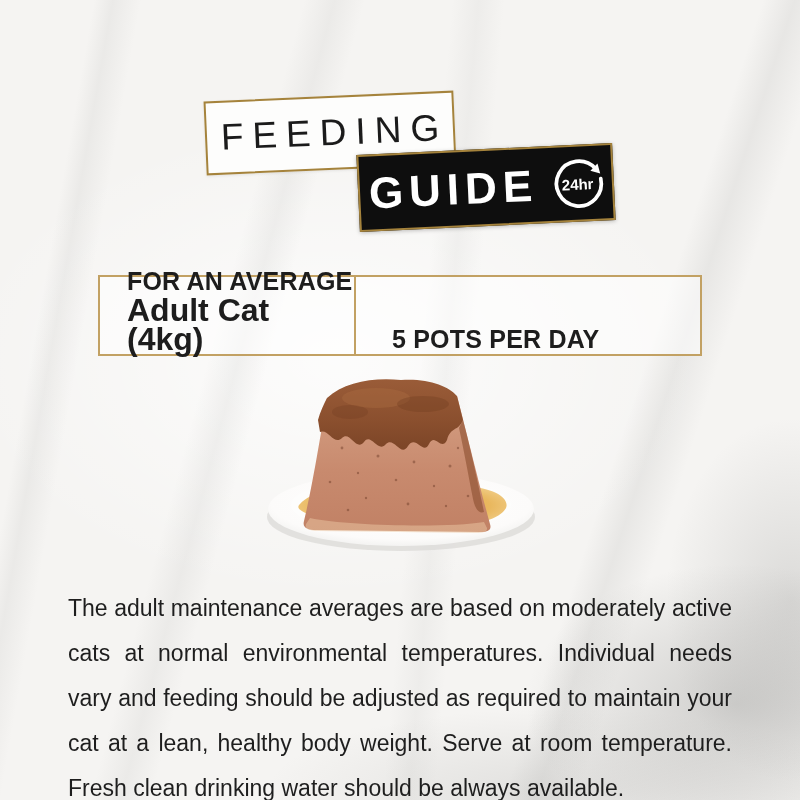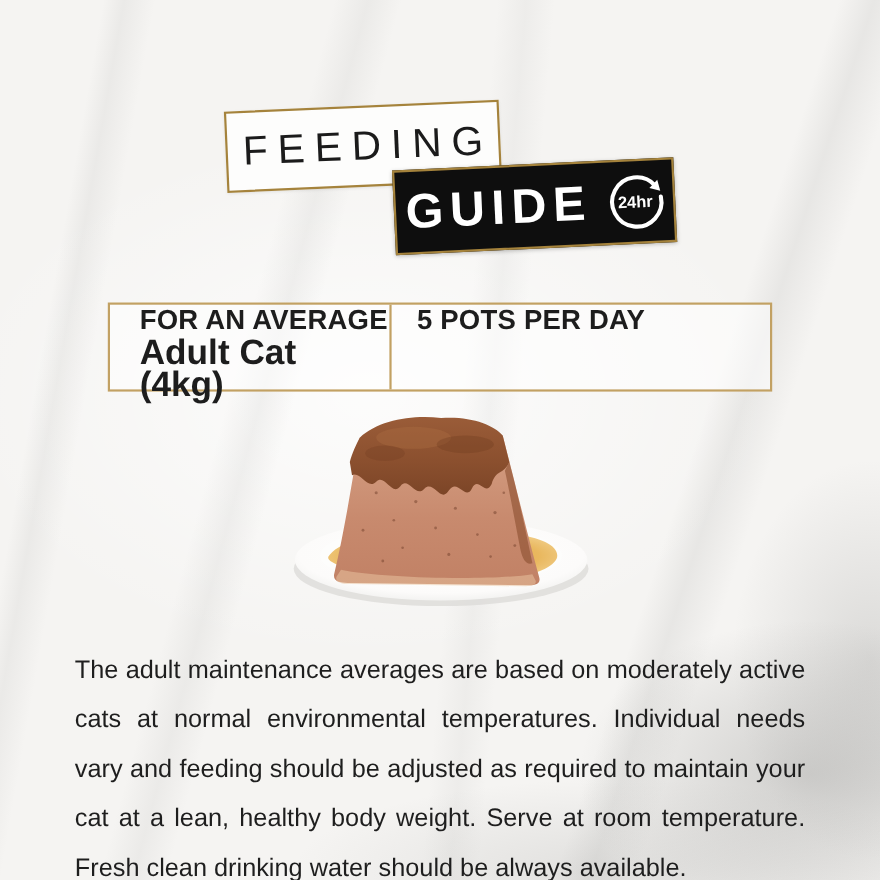--- a/index.html
+++ b/index.html
@@ -49,23 +49,23 @@
     position:absolute; inset:0; display:flex; align-items:center; justify-content:center;
     color:#ffffff; font-size:15px; font-weight:bold; padding-right:3px; padding-top:2px;
   }
 
   
   .info-table {
     position:absolute; left:98px; top:275px; width:604px; height:81px;
     border:2px solid #c2a163; background:rgba(255,255,255,0.52);
     display:flex;
   }
-  .cell { display:flex; flex-direction:column; justify-content:space-between; }
+  .cell { display:flex; flex-direction:column; justify-content:flex-end; }
   .cell.left  { width:256px; border-right:2px solid #c2a163; padding-left:27px; }
-  .cell.right { flex:1; padding-left:23px; }
+  .cell.right { flex:1; padding-left:36px; }
   .cell-title { font-size:25px; font-weight:bold; color:#1d1d1d; line-height:29px; letter-spacing:0.2px; }
   .cell-sub   { font-size:32px; font-weight:bold; color:#1d1d1d; line-height:29px; }
 
   
   .food { position:absolute; left:258px; top:378px; width:288px; height:180px; }
 
   
   .footnote {
     position:absolute; left:68px; top:586px; width:664px;
     font-size:23px; line-height:45px; color:#1e1e1e;

